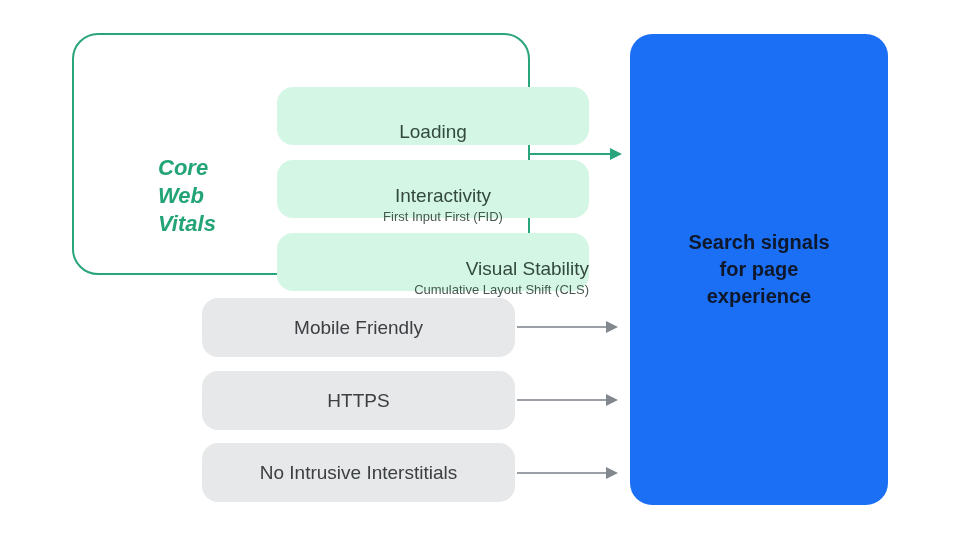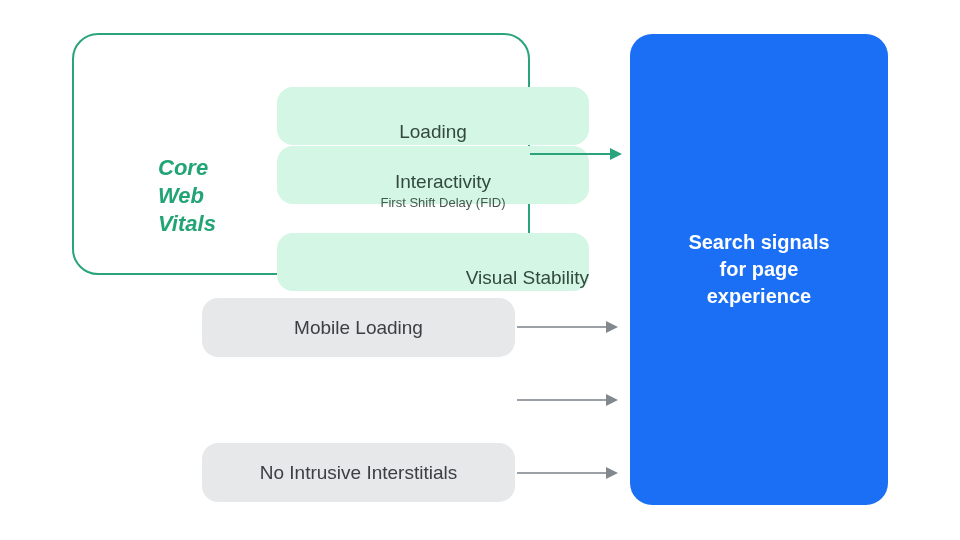--- a/index.html
+++ b/index.html
@@ -18,21 +18,21 @@
     white-space: pre-line; font-style: italic;
   }
   .vital-pill {
     position: absolute; left: 203px; width: 312px; height: 58px;
     background: #d4f6e4; border-radius: 16px;
     display: flex; flex-direction: column; align-items: center; justify-content: center;
   }
   .vital-pill .pill-title { color: #33493f; font-size: 19px; font-weight: 500; line-height: 22px; margin-top: 32px; }
   .vital-pill .pill-subtitle { color: #44594e; font-size: 13px; line-height: 16px; margin-top: 2px; }
   #vital-0 { top: 52px; }
-  #vital-1 { top: 111px; padding-left: 20px; }
+  #vital-1 { top: 125px; padding-left: 20px; }
   #vital-2 { top: 198px; align-items: flex-end; }
 
   
   .signal-pill {
     position: absolute; left: 202px; width: 313px; height: 59px;
     background: #e7e8ea; border-radius: 16px;
     display: flex; align-items: center; justify-content: center;
     color: #3c4043; font-size: 19px; font-weight: 500;
   }
   #signal-0 { top: 298px; }
@@ -56,55 +56,59 @@
   #arrow-signal-1 { top: 392px; }
   #arrow-signal-2 { top: 465px; }
 
   
   .result-box {
     position: absolute; left: 630px; top: 34px; width: 258px; height: 471px;
     background: #1b6ff5; border-radius: 22px;
     display: flex; align-items: center; justify-content: center;
   }
   .result-label {
-    color: #ffffff; font-size: 20px; font-weight: bold; line-height: 27px;
+    color: #0f172a; font-size: 20px; font-weight: bold; line-height: 27px;
     text-align: center; white-space: pre-line;
   }
 </style>
 </head>
 <body>
 
 <div class="canvas">
 
   <div class="cwv-container">
     <div class="cwv-label">Core
 Web
 Vitals</div>
 
     <div class="vital-pill" id="vital-0">
       <div class="pill-title">Loading</div>
     </div>
 
     <div class="vital-pill" id="vital-1">
       <div class="pill-title">Interactivity</div>
-      <div class="pill-subtitle">First Shift Delay (FID)</div>
+      <div class="pill-subtitle">First Input First (FID)</div>
     </div>
 
     <div class="vital-pill" id="vital-2">
       <div class="pill-title">Visual Stability</div>
+      <div class="pill-subtitle">Cumulative Layout Shift (CLS)</div>
     </div>
   </div>
 
   <div class="arrow arrow-green">
     <span class="line"></span>
     <span class="head"></span>
   </div>
 
   <div class="signal-pill" id="signal-0">
-    <span>Mobile Loading</span>
+    <span>Mobile Friendly</span>
+  </div>
+  <div class="signal-pill" id="signal-1">
+    <span>HTTPS</span>
   </div>
   <div class="signal-pill" id="signal-2">
     <span>No Intrusive Interstitials</span>
   </div>
 
   <div class="arrow arrow-gray" id="arrow-signal-0">
     <span class="line"></span>
     <span class="head"></span>
   </div>
   <div class="arrow arrow-gray" id="arrow-signal-1">

